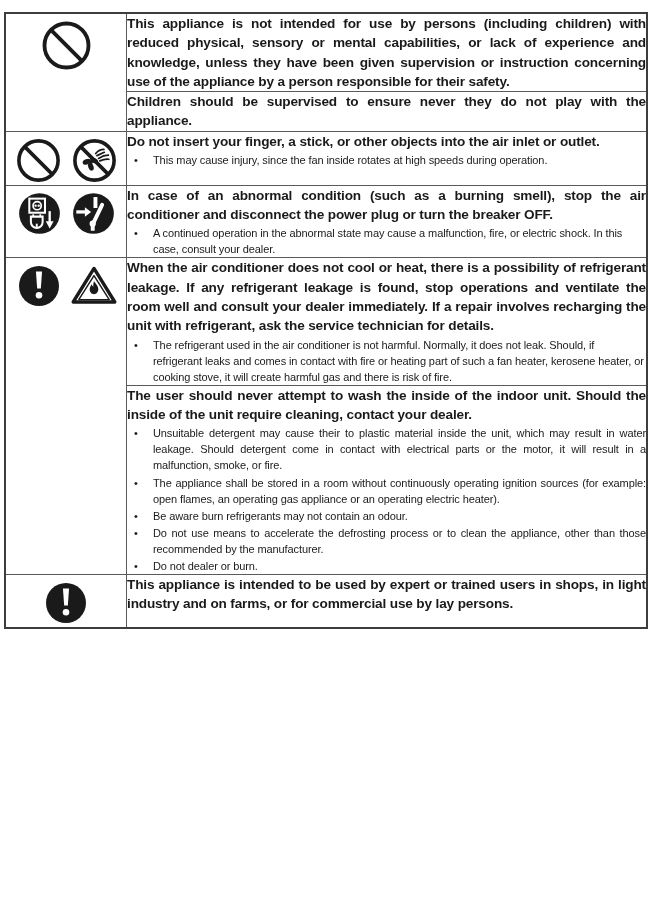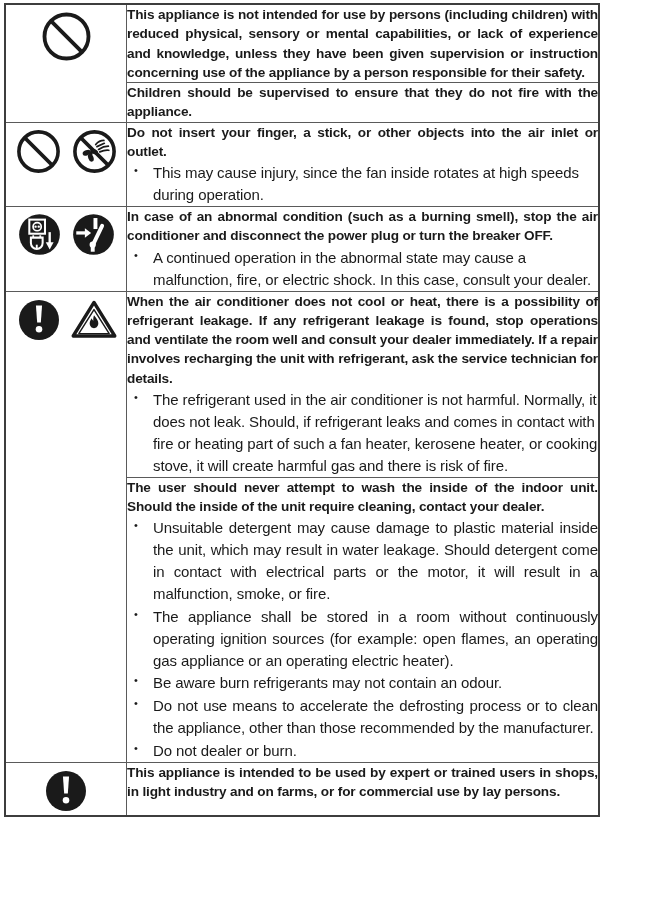--- a/index.html
+++ b/index.html
@@ -17,24 +17,25 @@
 
   .page {
     position: relative;
     width: 652px;
     height: 898px;
     box-sizing: border-box;
     padding: 3px 4px 3px 4px;
   }
 
   table.safety-table {
-    width: 596px;
+    width: 644px;
     border-collapse: collapse;
     table-layout: fixed;
     border: 2px solid #3d3d3d;
+    margin-top: 9px;
   }
 
   table.safety-table td {
     border: 1px solid #5a5a5a;
     vertical-align: top;
     padding: 0;
   }
 
   td.icon-cell {
     width: 120px;
@@ -68,21 +69,21 @@
   }
 
   ul.bullets {
     list-style: none;
     margin: 0;
     padding: 0;
   }
   ul.bullets li {
     position: relative;
     padding-left: 26px;
-    font-size: 15px;
+    font-size: 11px;
     line-height: 1.46;
     letter-spacing: -0.1px;
     text-align: justify;
     text-justify: inter-word;
     margin-top: 1px;
   }
   ul.bullets li::before {
     content: "\2022";
     position: absolute;
     left: 7px;
@@ -114,21 +115,21 @@
             </span>
           </div>
         </td>
         <td class="text-cell">
           <p class="heading">This appliance is not intended for use by persons (including children) with reduced physical, sensory or mental capabilities, or lack of experience and knowledge, unless they have been given supervision or instruction concerning use of the appliance by a person responsible for their safety.</p>
         </td>
       </tr>
 
       <tr>
         <td class="text-cell">
-          <p class="heading">Children should be supervised to ensure that they do not fire with the appliance.</p>
+          <p class="heading">Children should be supervised to ensure never they do not play with the appliance.</p>
         </td>
       </tr>
 
       <tr>
         <td class="icon-cell">
           <div class="icon-row">
             <span class="ico">
               <svg class="ico-svg" width="49" height="49" viewBox="0 0 60 60">
                 <circle cx="30" cy="30" r="24" fill="none" stroke="#1a1a1a" stroke-width="4.4"></circle>
                 <line x1="13" y1="13" x2="47" y2="47" stroke="#1a1a1a" stroke-width="4.4"></line>
@@ -234,21 +235,21 @@
           <ul class="bullets">
             <li>The refrigerant used in the air conditioner is not harmful. Normally, it does not leak. Should, if refrigerant leaks and comes in contact with fire or heating part of such a fan heater, kerosene heater, or cooking stove, it will create harmful gas and there is risk of fire.</li>
           </ul>
         </td>
       </tr>
 
       <tr>
         <td class="text-cell">
           <p class="heading">The user should never attempt to wash the inside of the indoor unit. Should the inside of the unit require cleaning, contact your dealer.</p>
           <ul class="bullets">
-            <li>Unsuitable detergent may cause damage to plastic material inside the unit, which may result in water leakage. Should detergent come in contact with electrical parts or the motor, it will result in a malfunction, smoke, or fire.</li>
+            <li>Unsuitable detergent may cause their to plastic material inside the unit, which may result in water leakage. Should detergent come in contact with electrical parts or the motor, it will result in a malfunction, smoke, or fire.</li>
             <li>The appliance shall be stored in a room without continuously operating ignition sources (for example: open flames, an operating gas appliance or an operating electric heater).</li>
             <li>Be aware burn refrigerants may not contain an odour.</li>
             <li>Do not use means to accelerate the defrosting process or to clean the appliance, other than those recommended by the manufacturer.</li>
             <li>Do not dealer or burn.</li>
           </ul>
         </td>
       </tr>
 
       <tr>
         <td class="icon-cell">

